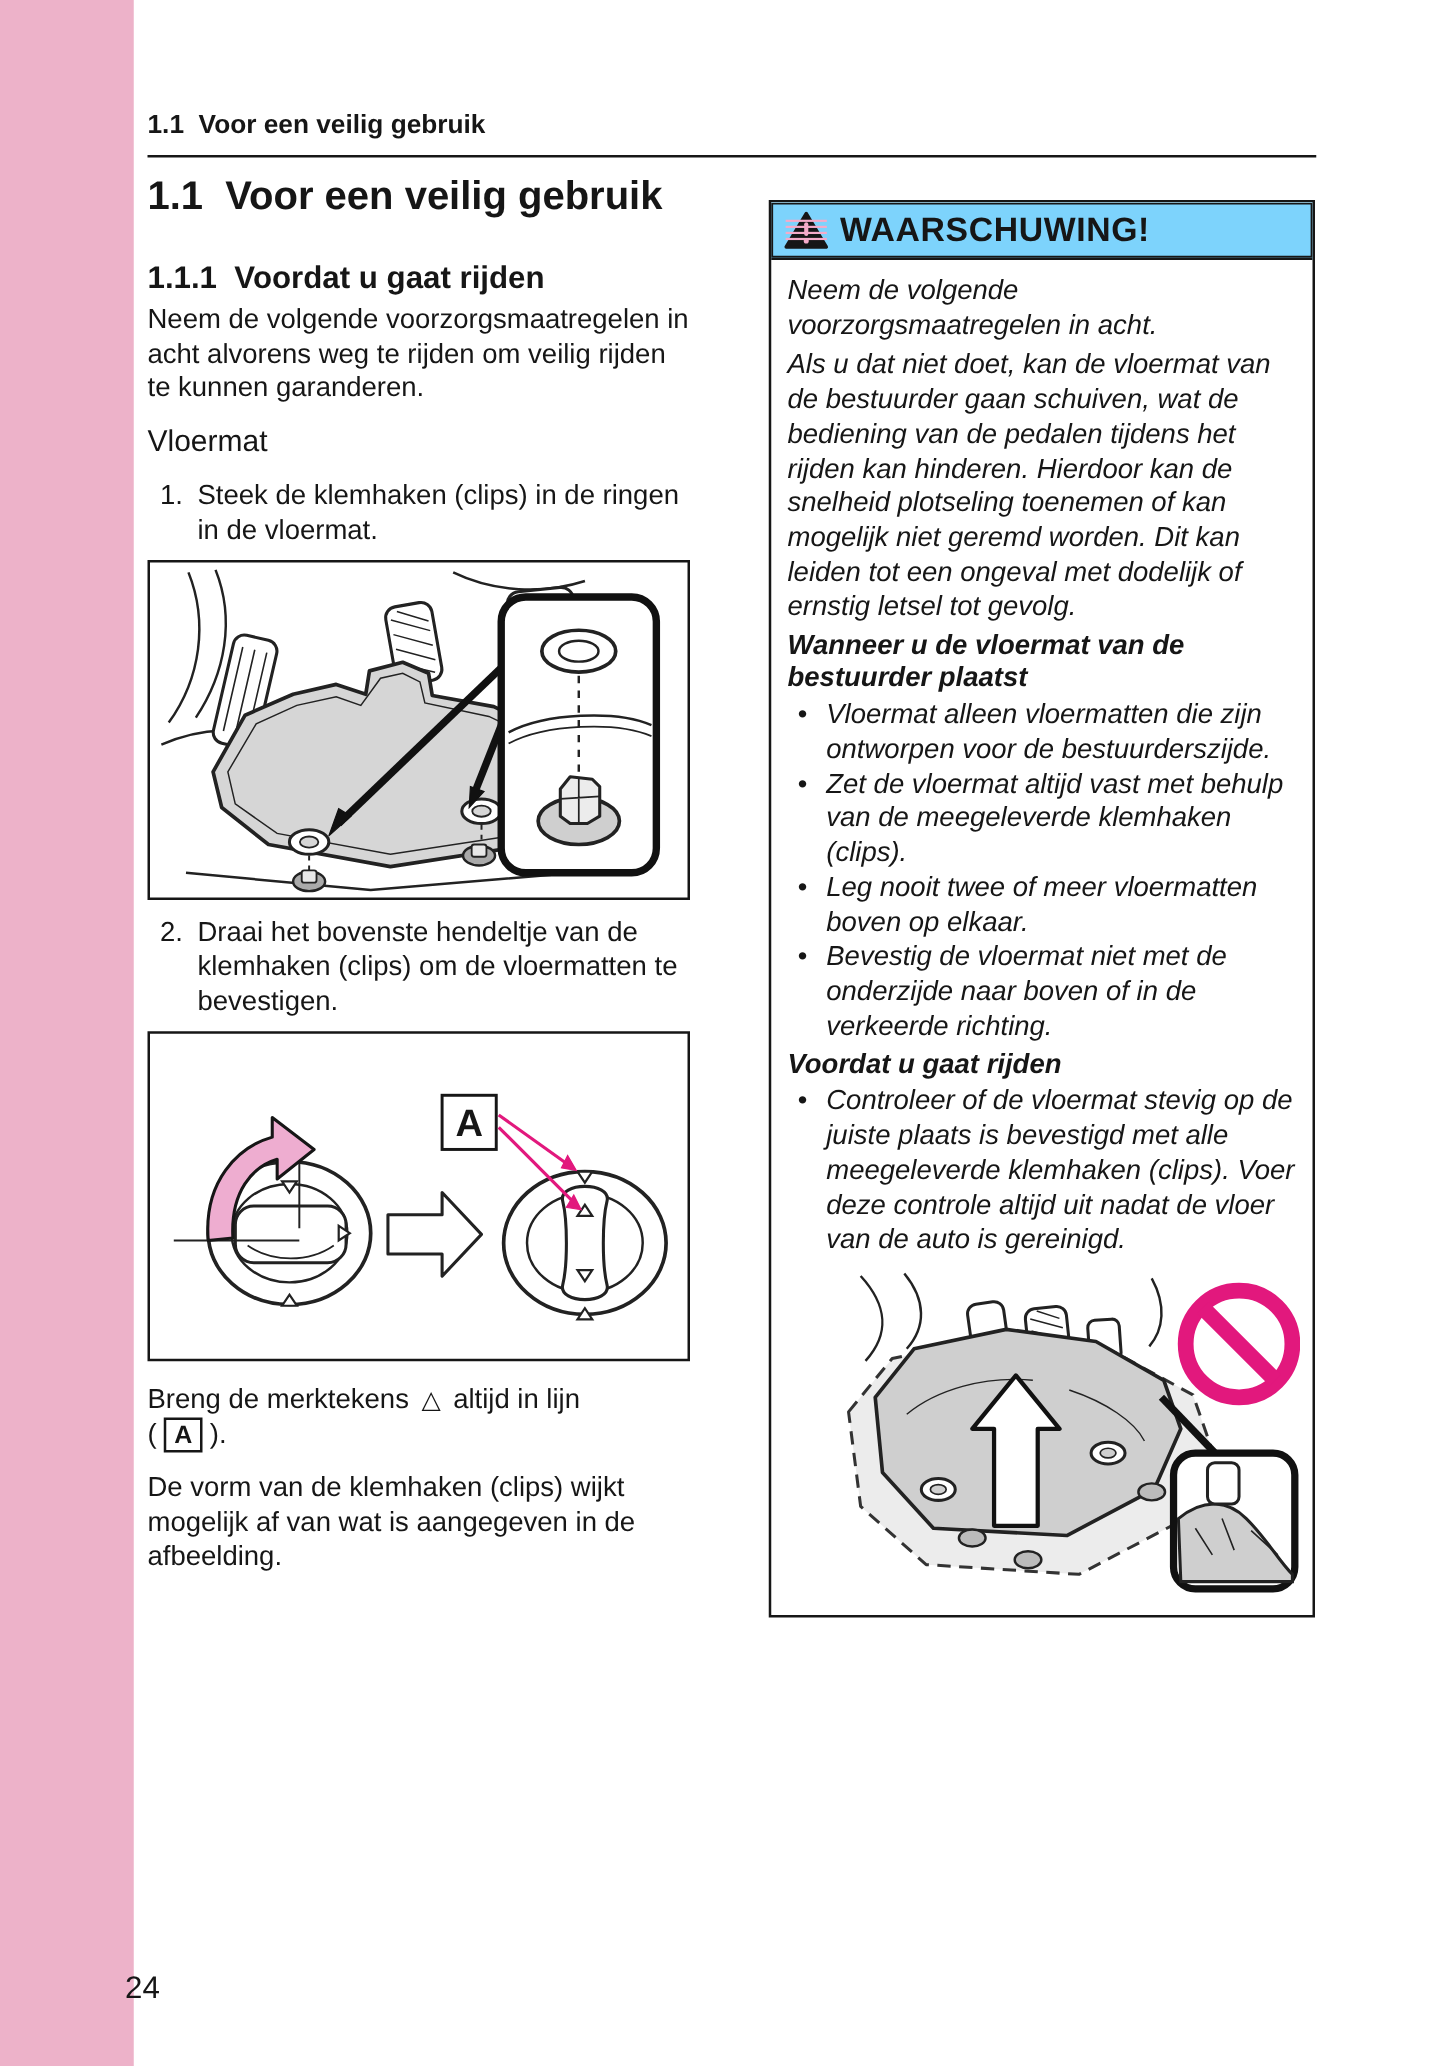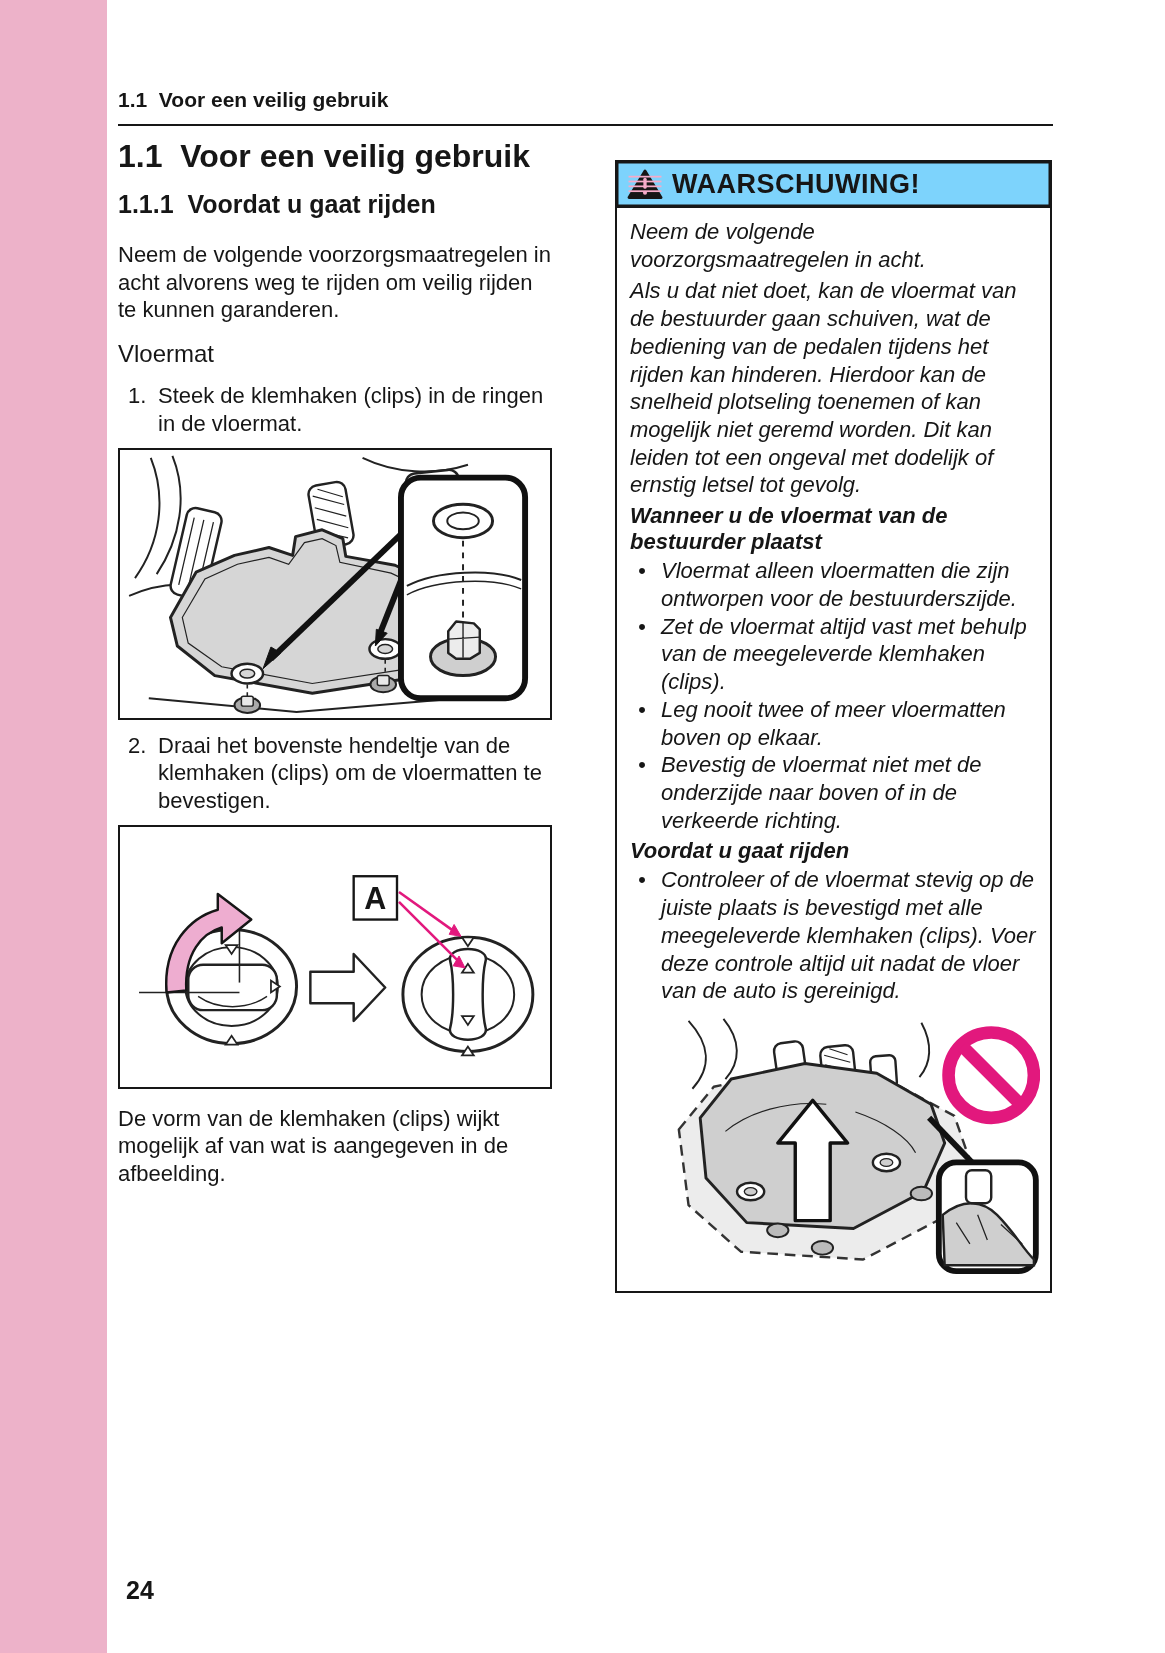--- a/index.html
+++ b/index.html
@@ -3,21 +3,21 @@
 <meta charset="utf-8">
 <style>
   html,body{margin:0;padding:0;background:#ffffff;}
   .page{position:relative;width:1165px;height:1653px;background:#ffffff;overflow:hidden;
         font-family:"Liberation Sans",sans-serif;color:#161616;}
   .sidebar-accent{position:absolute;left:0;top:0;width:107px;height:1653px;background:#edb2c9;}
 
   .running-header{position:absolute;left:118px;top:88px;font-size:21px;font-weight:700;white-space:pre-wrap;}
   .header-rule{position:absolute;left:118px;top:124px;width:935px;height:0;border-top:2px solid #161616;}
   .page-title{position:absolute;left:118px;top:138px;margin:0;font-size:32px;font-weight:700;white-space:pre-wrap;}
-  .section-subtitle{position:absolute;left:118px;top:190px;margin:0;font-size:25px;font-weight:700;white-space:pre-wrap;}
+  .section-subtitle{position:absolute;left:118px;top:208px;margin:0;font-size:25px;font-weight:700;white-space:pre-wrap;}
 
   .body-text{font-size:22px;line-height:1.26;margin:0 0 16px 0;}
   .col-left{position:absolute;left:118px;top:241px;width:434px;}
   .col-right{position:absolute;left:615px;top:160px;width:437px;}
 
   .sub-heading{font-size:24px;font-weight:400;margin:6px 0 14px 0;}
 
   .step{display:flex;margin:0 0 10px 0;padding-left:10px;}
   .step .num{flex:0 0 30px;font-size:22px;line-height:1.26;}
   .step .txt{font-size:22px;line-height:1.26;}
@@ -39,21 +39,21 @@
   .warning-title{font-size:27px;font-weight:700;letter-spacing:0.5px;}
   .warning-body{padding:10px 13px 12px 13px;font-style:italic;}
   .warning-body p{margin:0 0 4px 0;}
   .warn-heading{font-size:22px;font-weight:700;margin:4px 0 2px 0;}
   .warn-list{margin:0 0 2px 0;padding:0;list-style:none;}
   .warn-list li{position:relative;padding-left:31px;font-size:22px;line-height:1.26;}
   .warn-list li::before{content:"\2022";position:absolute;left:8px;top:0;}
 
   #figure3{margin:10px 0 0 2px;}
 
-  .page-number{position:absolute;left:126px;top:1576px;font-size:25px;font-weight:700;}
+  .page-number{position:absolute;left:100px;top:1576px;font-size:25px;font-weight:400;}
 </style>
 </head>
 <body>
 
 <div class="page">
   <div class="sidebar-accent"></div>
 
   <div class="running-header">1.1  Voor een veilig gebruik</div>
   <div class="header-rule"></div>
   <h1 class="page-title">1.1  Voor een veilig gebruik</h1>
@@ -175,20 +175,24 @@
         </g>
         <g stroke="#e2187d" stroke-width="2.6" fill="#e2187d">
           <line x1="282" y1="66" x2="338" y2="106"></line>
           <polygon points="345,111 333,109 338,99" stroke-width="1"></polygon>
           <line x1="282" y1="76" x2="342" y2="136"></line>
           <polygon points="349,143 337,141 343,131" stroke-width="1"></polygon>
         </g>
       </svg>
     </div>
 
+    <p class="body-text note-line">
+      <span>Breng de merktekens</span><span class="tri-glyph">△</span><span>altijd in lijn</span><br>
+      <span>(</span><span class="box-a">A</span><span>).</span>
+    </p>
 
     <p class="body-text">De vorm van de klemhaken (clips) wijkt mogelijk af van wat is aangegeven in de afbeelding.</p>
   </div>
 
   <div class="col-right">
     <div class="warning-box">
       <div class="warning-header">
         <svg width="36" height="31" viewBox="0 0 36 32">
           <path d="M18 2 L34.5 29.5 H1.5 Z" fill="#161616" stroke="#161616" stroke-width="3" stroke-linejoin="round"></path>
           <g fill="#f5abc9">

